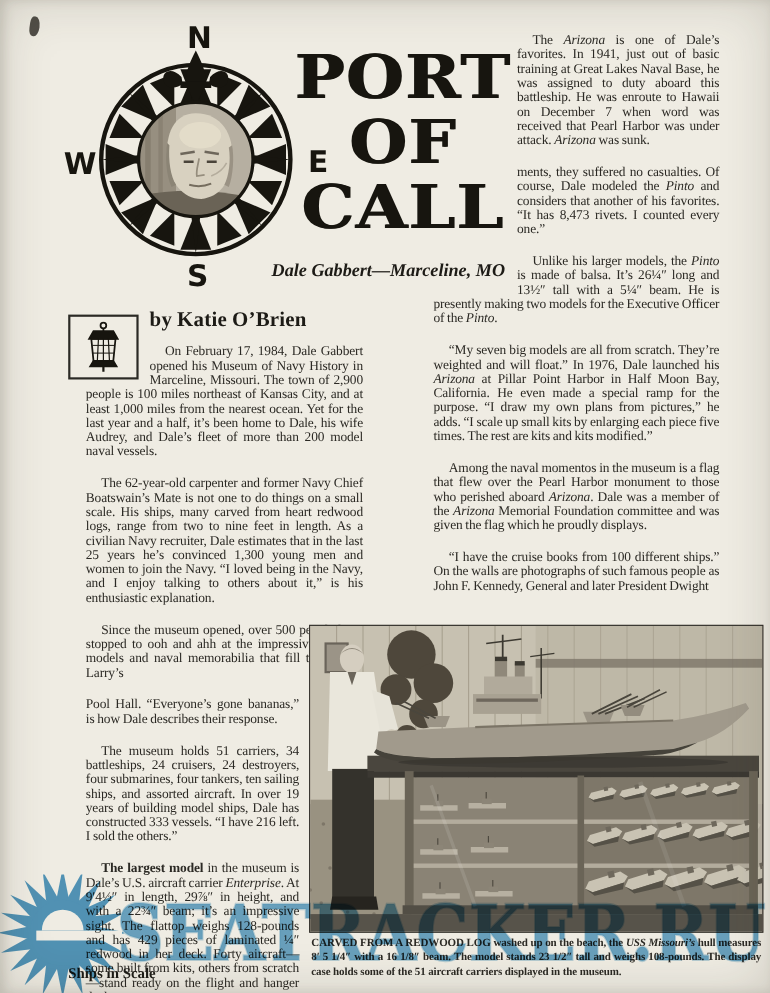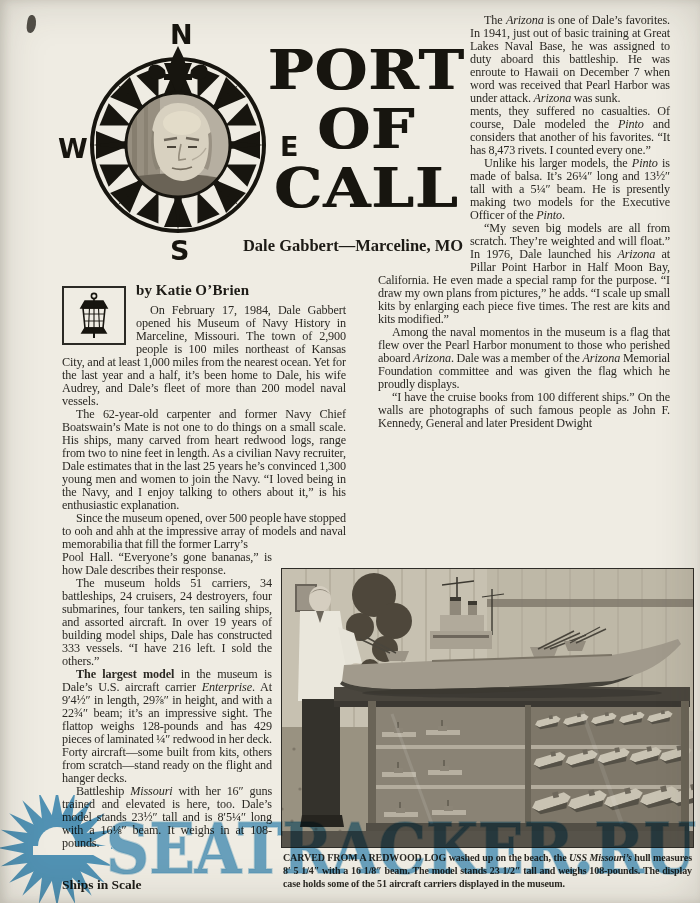--- a/index.html
+++ b/index.html
@@ -14,34 +14,34 @@
     border-radius:40% 60% 55% 45%;opacity:.85;transform:rotate(8deg);}
 
   
   .compass{position:absolute;left:52px;top:10px;width:252px;height:252px;}
   .compass text{font-family:"DejaVu Sans",sans-serif;font-weight:bold;font-size:27px;fill:#17150f;}
   .title-block{position:absolute;left:266px;top:40px;width:200px;text-align:center;
     font-family:"DejaVu Serif",serif;font-weight:900;font-size:55px;line-height:59px;
     color:#17150f;letter-spacing:1px;transform:scaleX(1.1);transform-origin:50% 0;}
   .title-block .tline{text-shadow:1px 0 0 #17150f;}
   .subtitle{position:absolute;left:238px;top:236px;width:230px;text-align:center;
-    font-weight:bold;font-size:16.5px;color:#1d1b16;}
+    font-weight:bold;font-style:italic;font-size:16.5px;color:#1d1b16;}
 
   
   .col{position:absolute;text-align:justify;font-size:12.2px;line-height:13px;
     letter-spacing:-0.12px;word-spacing:-0.4px;color:#2b2924;}
-  .col p{margin:0;text-indent:14px;}
+  .col p{margin:16px;text-indent:14px;}
   .col p.cont{text-indent:0;}
   .col-left{left:62px;top:284px;width:284px;height:594px;}
   .col-right{left:378px;top:14px;width:292px;height:552px;}
   .intrude-title{float:left;width:92px;height:250px;}
   .intrude-photo{float:right;width:74px;height:324px;}
   .lantern-box{float:left;width:60px;height:55px;border:2px solid #2b2a25;margin:2px 10px 3px 0;
     display:flex;align-items:center;justify-content:center;}
-  h2.byline{font-size:15px;margin:0 0 7px 0;font-weight:bold;letter-spacing:.2px;color:#1d1b16;}
+  h2.byline{font-size:19px;margin:0 0 7px 0;font-weight:bold;letter-spacing:.2px;color:#1d1b16;}
 
   
   .photo{position:absolute;left:281px;top:568px;width:411px;height:278px;
     border:1px solid #2e2c27;background:#b9b2a4;}
   .caption{position:absolute;left:283px;top:851px;width:409px;font-size:10px;line-height:13px;
     font-weight:bold;text-align:justify;letter-spacing:-0.1px;color:#2b2924;}
 
   
   .footer-left{position:absolute;left:62px;top:877px;font-weight:bold;font-size:13.5px;color:#1d1b16;}
   .footer-right{position:absolute;right:9px;top:875px;font-weight:bold;font-size:15px;color:#1d1b16;margin-top:48px;}

